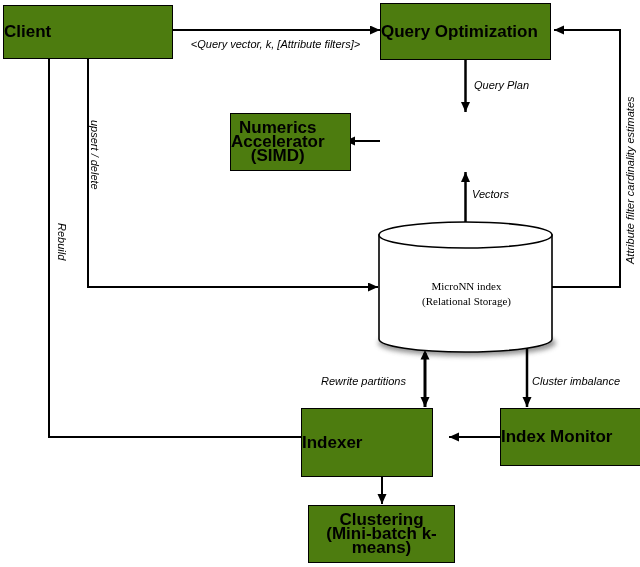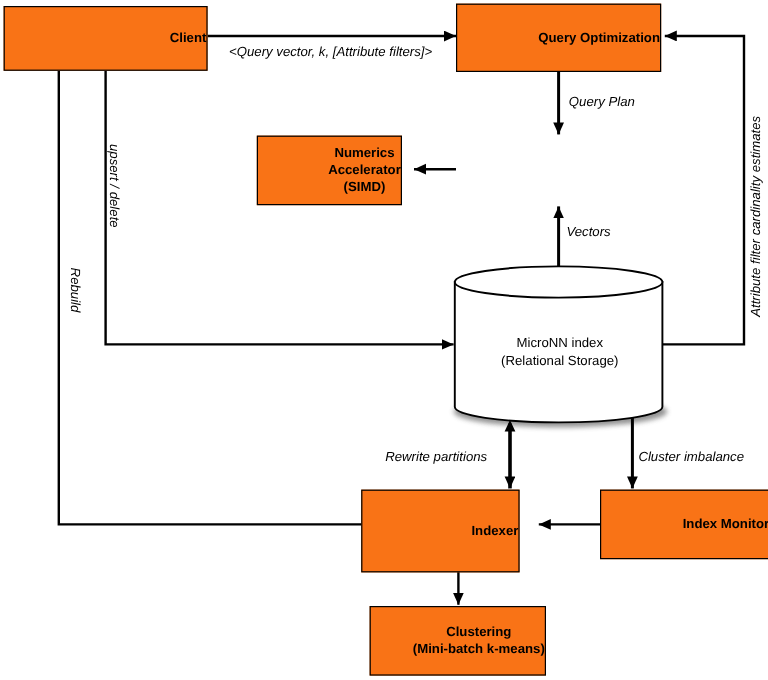--- a/index.html
+++ b/index.html
@@ -2,23 +2,23 @@
 <html><head>
 <meta charset="utf-8">
 <style>
   html,body { margin:0; padding:0; background:#ffffff; }
   .stage {
     position:relative; width:640px; height:567px; background:#ffffff;
     font-family:"Liberation Sans", sans-serif; overflow:hidden; color:#000;
   }
   svg.wires { position:absolute; left:0; top:0; width:640px; height:567px; }
   .node {
-    position:absolute; box-sizing:border-box; background:#f97316;
-    border:1.6px solid #000; display:flex; align-items:center; justify-content:flex-end;
-    text-align:center; font-weight:bold; font-size:11px; line-height:14px;
+    position:absolute; box-sizing:border-box; background:#4d7c0f;
+    border:1.6px solid #000; display:flex; align-items:center; justify-content:flex-start;
+    text-align:center; font-weight:bold; font-size:17px; line-height:14px;
     white-space:pre-line;
   }
   .cyl-label {
     position:absolute; text-align:center; font-size:11px; line-height:15px;
     white-space:pre-line; font-weight:normal;
   }
   .edge-label {
     position:absolute; font-style:italic; font-size:11px; line-height:13px;
     white-space:nowrap;
   }
@@ -61,28 +61,28 @@
   </svg>
 
   <div class="node" style="left:3px;top:5px;width:170px;height:54px;">
     <span>Client</span>
   </div>
 
   <div class="node" style="left:380px;top:3px;width:171px;height:57px;">
     <span>Query Optimization</span>
   </div>
 
-  <div class="node" style="left:214px;top:113px;width:121px;height:58px;">
+  <div class="node" style="left:230px;top:113px;width:121px;height:58px;">
     <span>Numerics
 Accelerator
 (SIMD)</span>
   </div>
 
 
-  <div class="cyl-label" style="left:380px;top:279px;width:173px;">MicroNN index
+  <div class="cyl-label" style="left:380px;top:279px;width:173px;font-family:Liberation Serif, serif;">MicroNN index
 (Relational Storage)</div>
 
   <div class="node" style="left:301px;top:408px;width:132px;height:69px;">
     <span>Indexer</span>
   </div>
 
   <div class="node" style="left:500px;top:408px;width:142px;height:58px;">
     <span>Index Monitor</span>
   </div>
 

